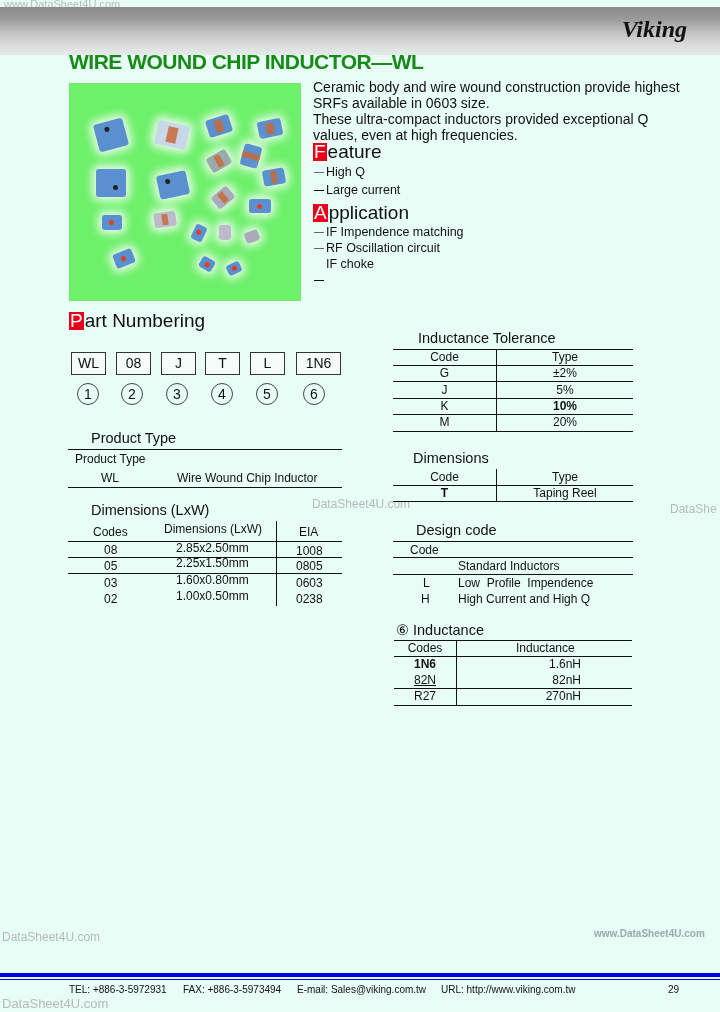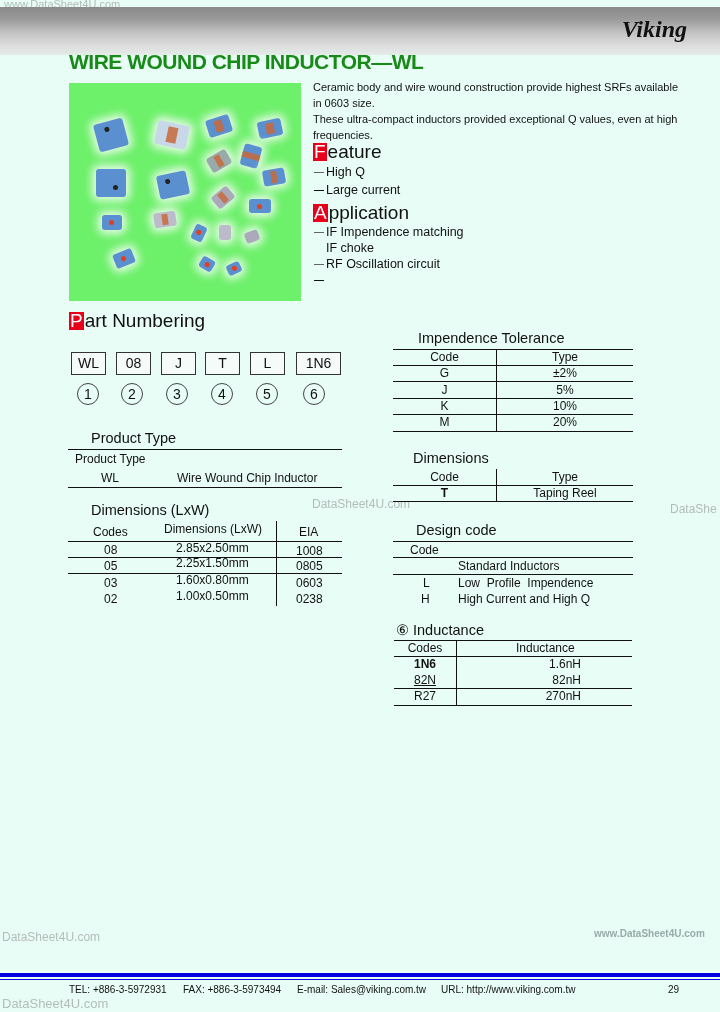--- a/index.html
+++ b/index.html
@@ -13,21 +13,21 @@
   .header-band {
     left:0; top:7px; width:720px; height:48px;
     background:linear-gradient(to bottom,#8a8a8a 0%,#9a9a9a 25%,#c4c4c4 55%,#dcdcdc 80%,#e4ece8 100%);
   }
   .brand { right:33px; top:16px; font-family:"Liberation Serif", serif; font-style:italic; font-weight:bold; font-size:24px; color:#111; }
   .title { left:69px; top:50px; font-size:21px; font-weight:bold; color:#178a17; letter-spacing:-0.5px; }
   .photo { left:69px; top:83px; width:232px; height:218px; background:#6df06a; overflow:hidden; }
   .chip { position:absolute; background:#5a8fd0; border-radius:3px; box-shadow:0 0 8px 4px #e6fbe6; }
   .chip .band { position:absolute; top:15%; bottom:15%; left:35%; width:30%; background:#c86a3a; opacity:.85; }
   .chip .dot { position:absolute; width:5px; height:5px; border-radius:50%; background:#e04020; }
-  .intro { left:313px; top:79px; width:370px; font-size:11px; line-height:16px; }
+  .intro { left:313px; top:79px; width:370px; font-size:14px; line-height:16px; }
   .sec-head { position:absolute; font-size:19px; color:#111; }
   .cap { display:inline-block; background:#e8001a; color:#fff; padding:0 1px; margin-right:1px; line-height:18px; }
   .bullets { position:absolute; font-size:12.5px; line-height:16px; }
   .bullets div { white-space:nowrap; }
   .dash { display:inline-block; width:10px; height:1px; background:#666; vertical-align:middle; margin-right:2px; }
   .dash.dark { background:#111; }
   .pn-box { position:absolute; top:352px; height:21px; border:1px solid #333; background:#f4fbf8; font-size:14px; text-align:center; line-height:21px; }
   .pn-circle { position:absolute; top:383px; width:20px; height:20px; border:1px solid #444; border-radius:50%; font-size:14px; text-align:center; line-height:20px; }
   .tbl-title { position:absolute; font-size:14.5px; color:#111; }
   .hline { position:absolute; height:1px; background:#111; }
@@ -114,22 +114,22 @@
 <div class="bullets" style="left:314px;top:163px;line-height:18px;">
   <div><span class="dash"></span><span>High Q</span></div>
   <div><span class="dash dark"></span><span>Large current</span></div>
 </div>
 
 <div class="sec-head" style="left:313px;top:202px;">
   <span class="cap">A</span><span>pplication</span>
 </div>
 <div class="bullets" style="left:314px;top:224px;">
   <div><span class="dash"></span><span>IF Impendence matching</span></div>
+  <div><span class="dash"></span><span>RF Oscillation circuit</span></div>
   <div style="padding-left:12px;"><span>IF choke</span></div>
-  <div><span class="dash"></span><span>RF Oscillation circuit</span></div>
   <div><span class="dash dark"></span></div>
 </div>
 
 <div class="sec-head" style="left:69px;top:310px;">
   <span class="cap">P</span><span>art Numbering</span>
 </div>
 <div class="pn-box" style="left:71px;width:33px;">WL</div>
 <div class="pn-box" style="left:116px;width:33px;">08</div>
 <div class="pn-box" style="left:161px;width:33px;">J</div>
 <div class="pn-box" style="left:205px;width:33px;">T</div>
@@ -169,34 +169,34 @@
 <div class="cell" style="left:296px;top:559px;">0805</div>
 
 <div class="cell" style="left:104px;top:576px;">03</div>
 <div class="cell" style="left:176px;top:573px;">1.60x0.80mm</div>
 <div class="cell" style="left:296px;top:576px;">0603</div>
 
 <div class="cell" style="left:104px;top:592px;">02</div>
 <div class="cell" style="left:176px;top:589px;">1.00x0.50mm</div>
 <div class="cell" style="left:296px;top:592px;">0238</div>
 
-<div class="tbl-title" style="left:418px;top:330px;">Impendence Tolerance</div>
+<div class="tbl-title" style="left:418px;top:330px;">Inductance Tolerance</div>
 <div class="hline" style="left:393px;top:349px;width:240px;"></div>
 <div class="vline" style="left:496px;top:349px;height:82px;"></div>
 <div class="cell ctr" style="left:393px;top:350px;width:103px;">Code</div>
 <div class="cell ctr" style="left:497px;top:350px;width:136px;">Type</div>
 <div class="hline" style="left:393px;top:365px;width:240px;"></div>
 <div class="cell ctr" style="left:393px;top:366px;width:103px;">G</div>
 <div class="cell ctr" style="left:497px;top:366px;width:136px;">±2%</div>
 <div class="hline" style="left:393px;top:381px;width:240px;"></div>
 <div class="cell ctr" style="left:393px;top:383px;width:103px;">J</div>
 <div class="cell ctr" style="left:497px;top:383px;width:136px;">5%</div>
 <div class="hline" style="left:393px;top:398px;width:240px;"></div>
 <div class="cell ctr" style="left:393px;top:399px;width:103px;">K</div>
-<div class="cell ctr" style="left:497px;top:399px;width:136px;">10%</div>
+<div class="cell ctr" style="left:497px;top:399px;width:136px;font-weight:bold;">10%</div>
 <div class="hline" style="left:393px;top:414px;width:240px;"></div>
 <div class="cell ctr" style="left:393px;top:415px;width:103px;">M</div>
 <div class="cell ctr" style="left:497px;top:415px;width:136px;">20%</div>
 <div class="hline" style="left:393px;top:431px;width:240px;"></div>
 
 <div class="tbl-title" style="left:413px;top:450px;">Dimensions</div>
 <div class="vline" style="left:496px;top:469px;height:33px;"></div>
 <div class="cell ctr" style="left:393px;top:470px;width:103px;">Code</div>
 <div class="cell ctr" style="left:497px;top:470px;width:136px;">Type</div>
 <div class="hline" style="left:393px;top:485px;width:240px;"></div>

